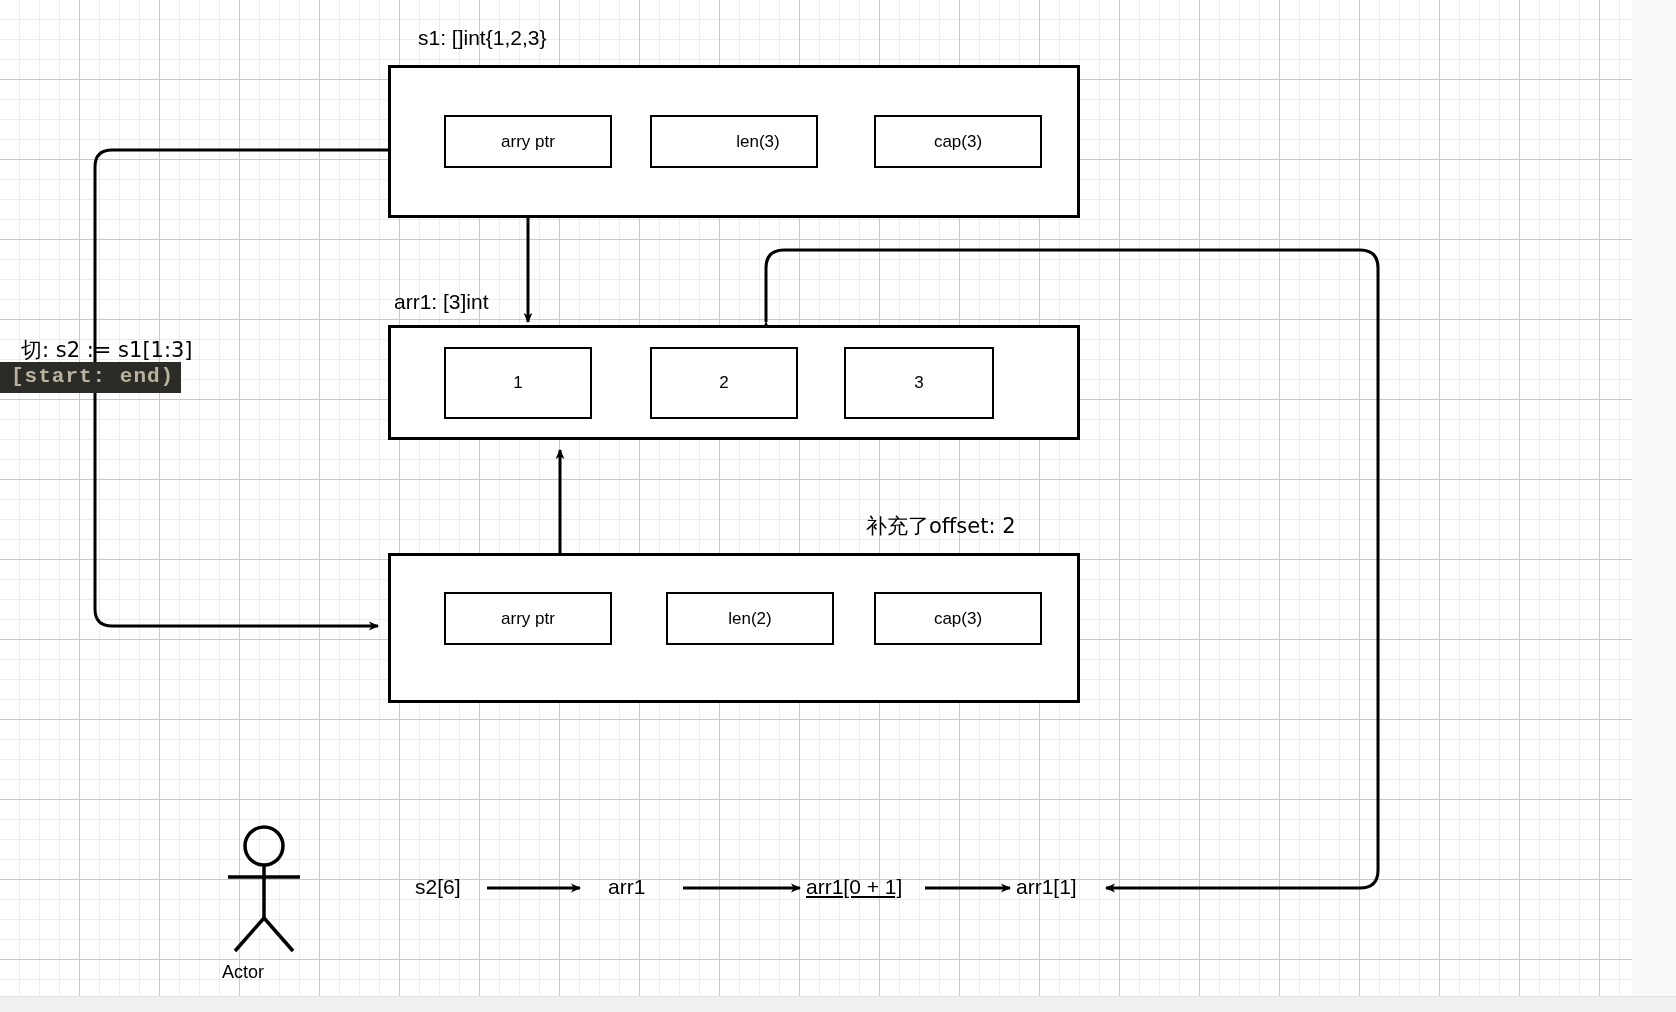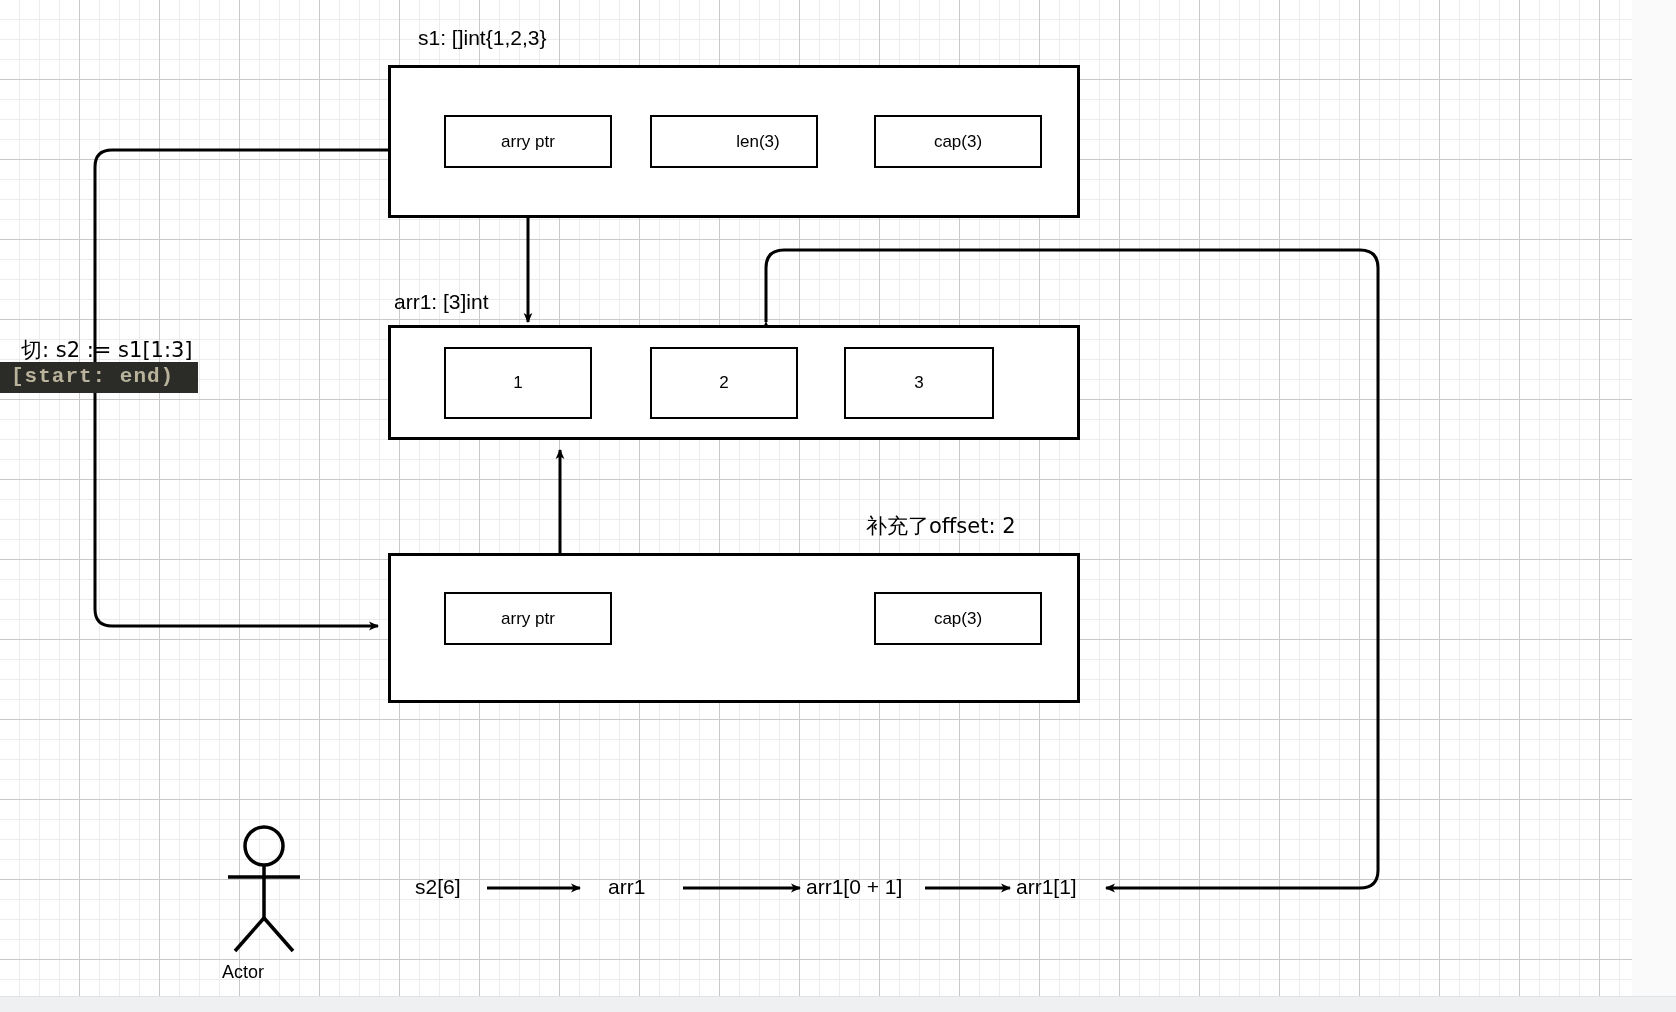--- a/index.html
+++ b/index.html
@@ -51,21 +51,21 @@
     position:absolute;font-size:21px;color:#000;white-space:nowrap;
   }
   #slicelabel{
     position:absolute;left:0px;top:336px;font-size:21px;white-space:nowrap;color:#000;
   }
   #codechip{
     position:absolute;left:0px;top:362px;
     background:#2b2b28;color:#b9b39b;
     font-family:"Liberation Mono","DejaVu Sans Mono",monospace;
     font-size:21px;font-weight:bold;letter-spacing:1px;
-    padding:3px 24px 5px 11px;white-space:nowrap;
+    padding:3px 7px 5px 11px;white-space:nowrap;
   }
   #actorlabel{
     position:absolute;font-size:18px;color:#000;white-space:nowrap;
   }
 </style>
 </head>
 <body>
 
 <div id="canvas">
 
@@ -115,26 +115,27 @@
 
   <div class="cell" style="left:444px;top:347px;width:148px;height:72px;">1</div>
   <div class="cell" style="left:650px;top:347px;width:148px;height:72px;">2</div>
   <div class="cell" style="left:844px;top:347px;width:150px;height:72px;">3</div>
 
   <div class="caption cn" style="left:845px;top:512px;">补充了offset: 2</div>
 
   <div class="nodebox" style="left:388px;top:553px;width:692px;height:150px;"></div>
 
   <div class="cell" style="left:444px;top:592px;width:168px;height:53px;">arry ptr</div>
+  <div class="cell" style="left:666px;top:592px;width:168px;height:53px;">len(2)</div>
   <div class="cell" style="left:874px;top:592px;width:168px;height:53px;">cap(3)</div>
 
   <div id="slicelabel" class="cn">切:  s2 := s1[1:3]</div>
   <div id="codechip">[start: end)</div>
 
 
   <div class="flowlabel" style="left:415px;top:875px;">s2[6]</div>
   <div class="flowlabel" style="left:608px;top:875px;">arr1</div>
-  <div class="flowlabel" style="left:806px;top:875px;">arr1[0 + 1]</div>
+  <div class="flowlabel" style="left:806px;top:875px;text-decoration:underline;">arr1[0 + 1]</div>
   <div class="flowlabel" style="left:1016px;top:875px;">arr1[1]</div>
 
   <div id="actorlabel" style="left:222px;top:962px;">Actor</div>
 
 </div>
 
 </body></html>

